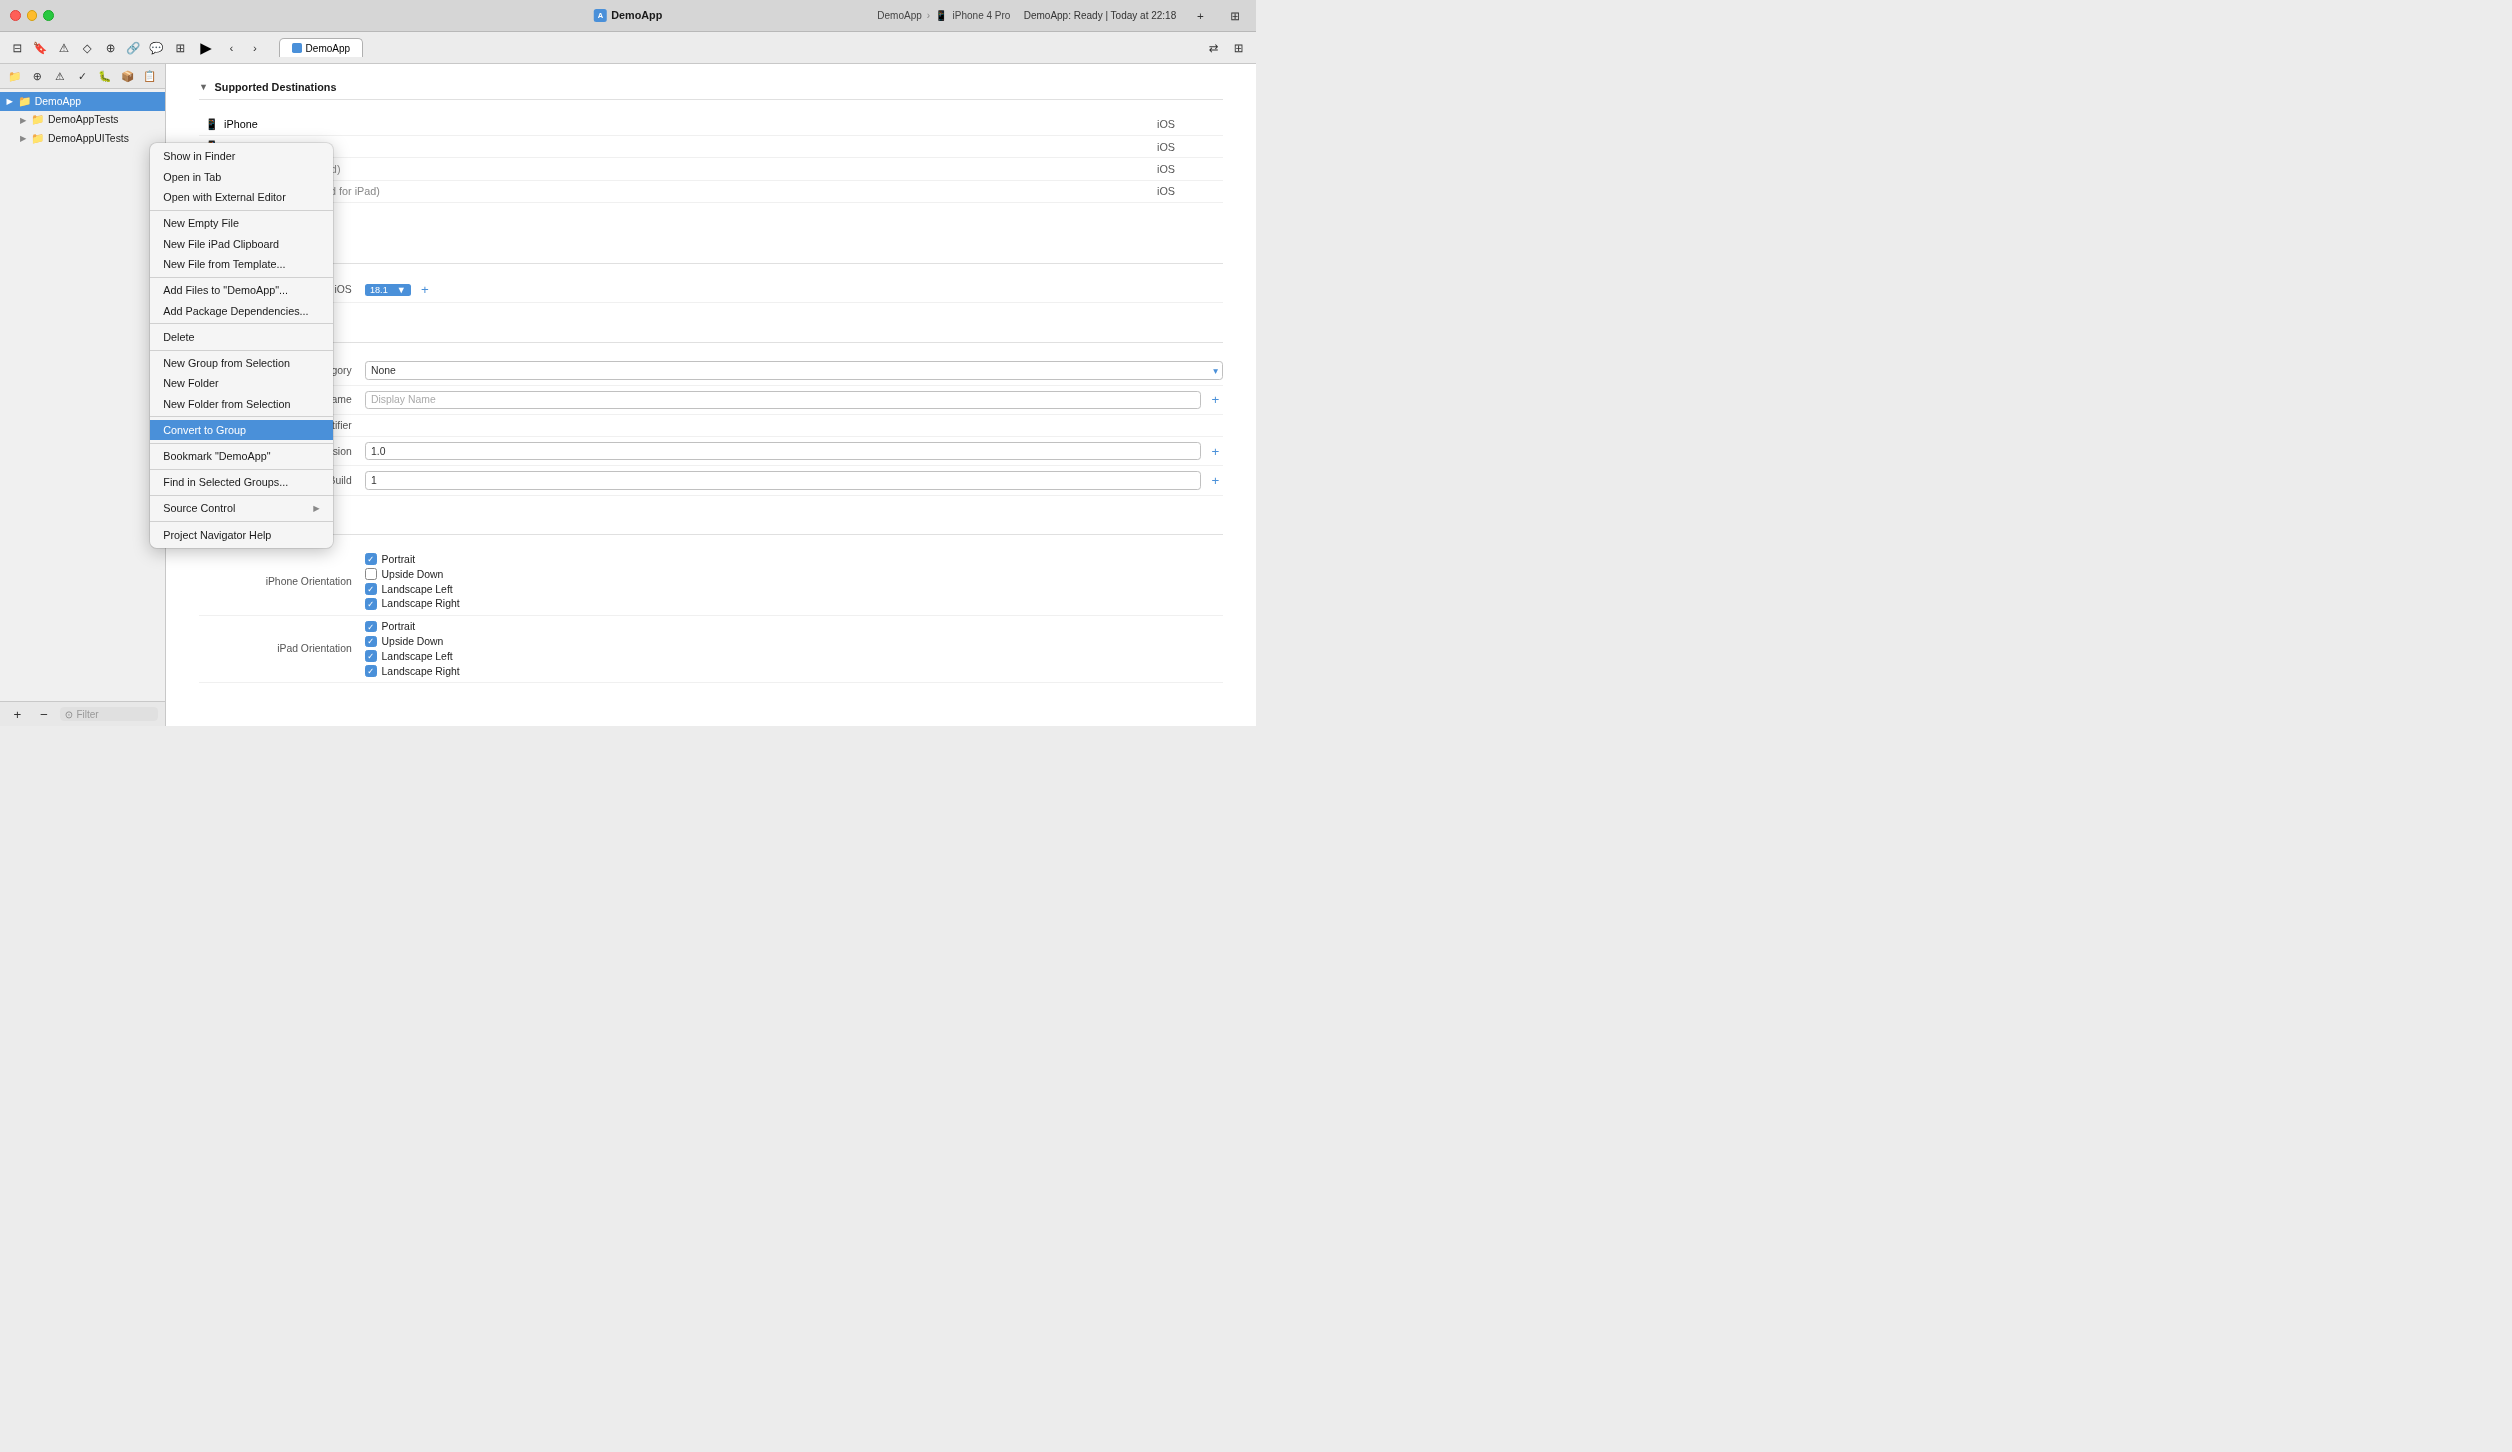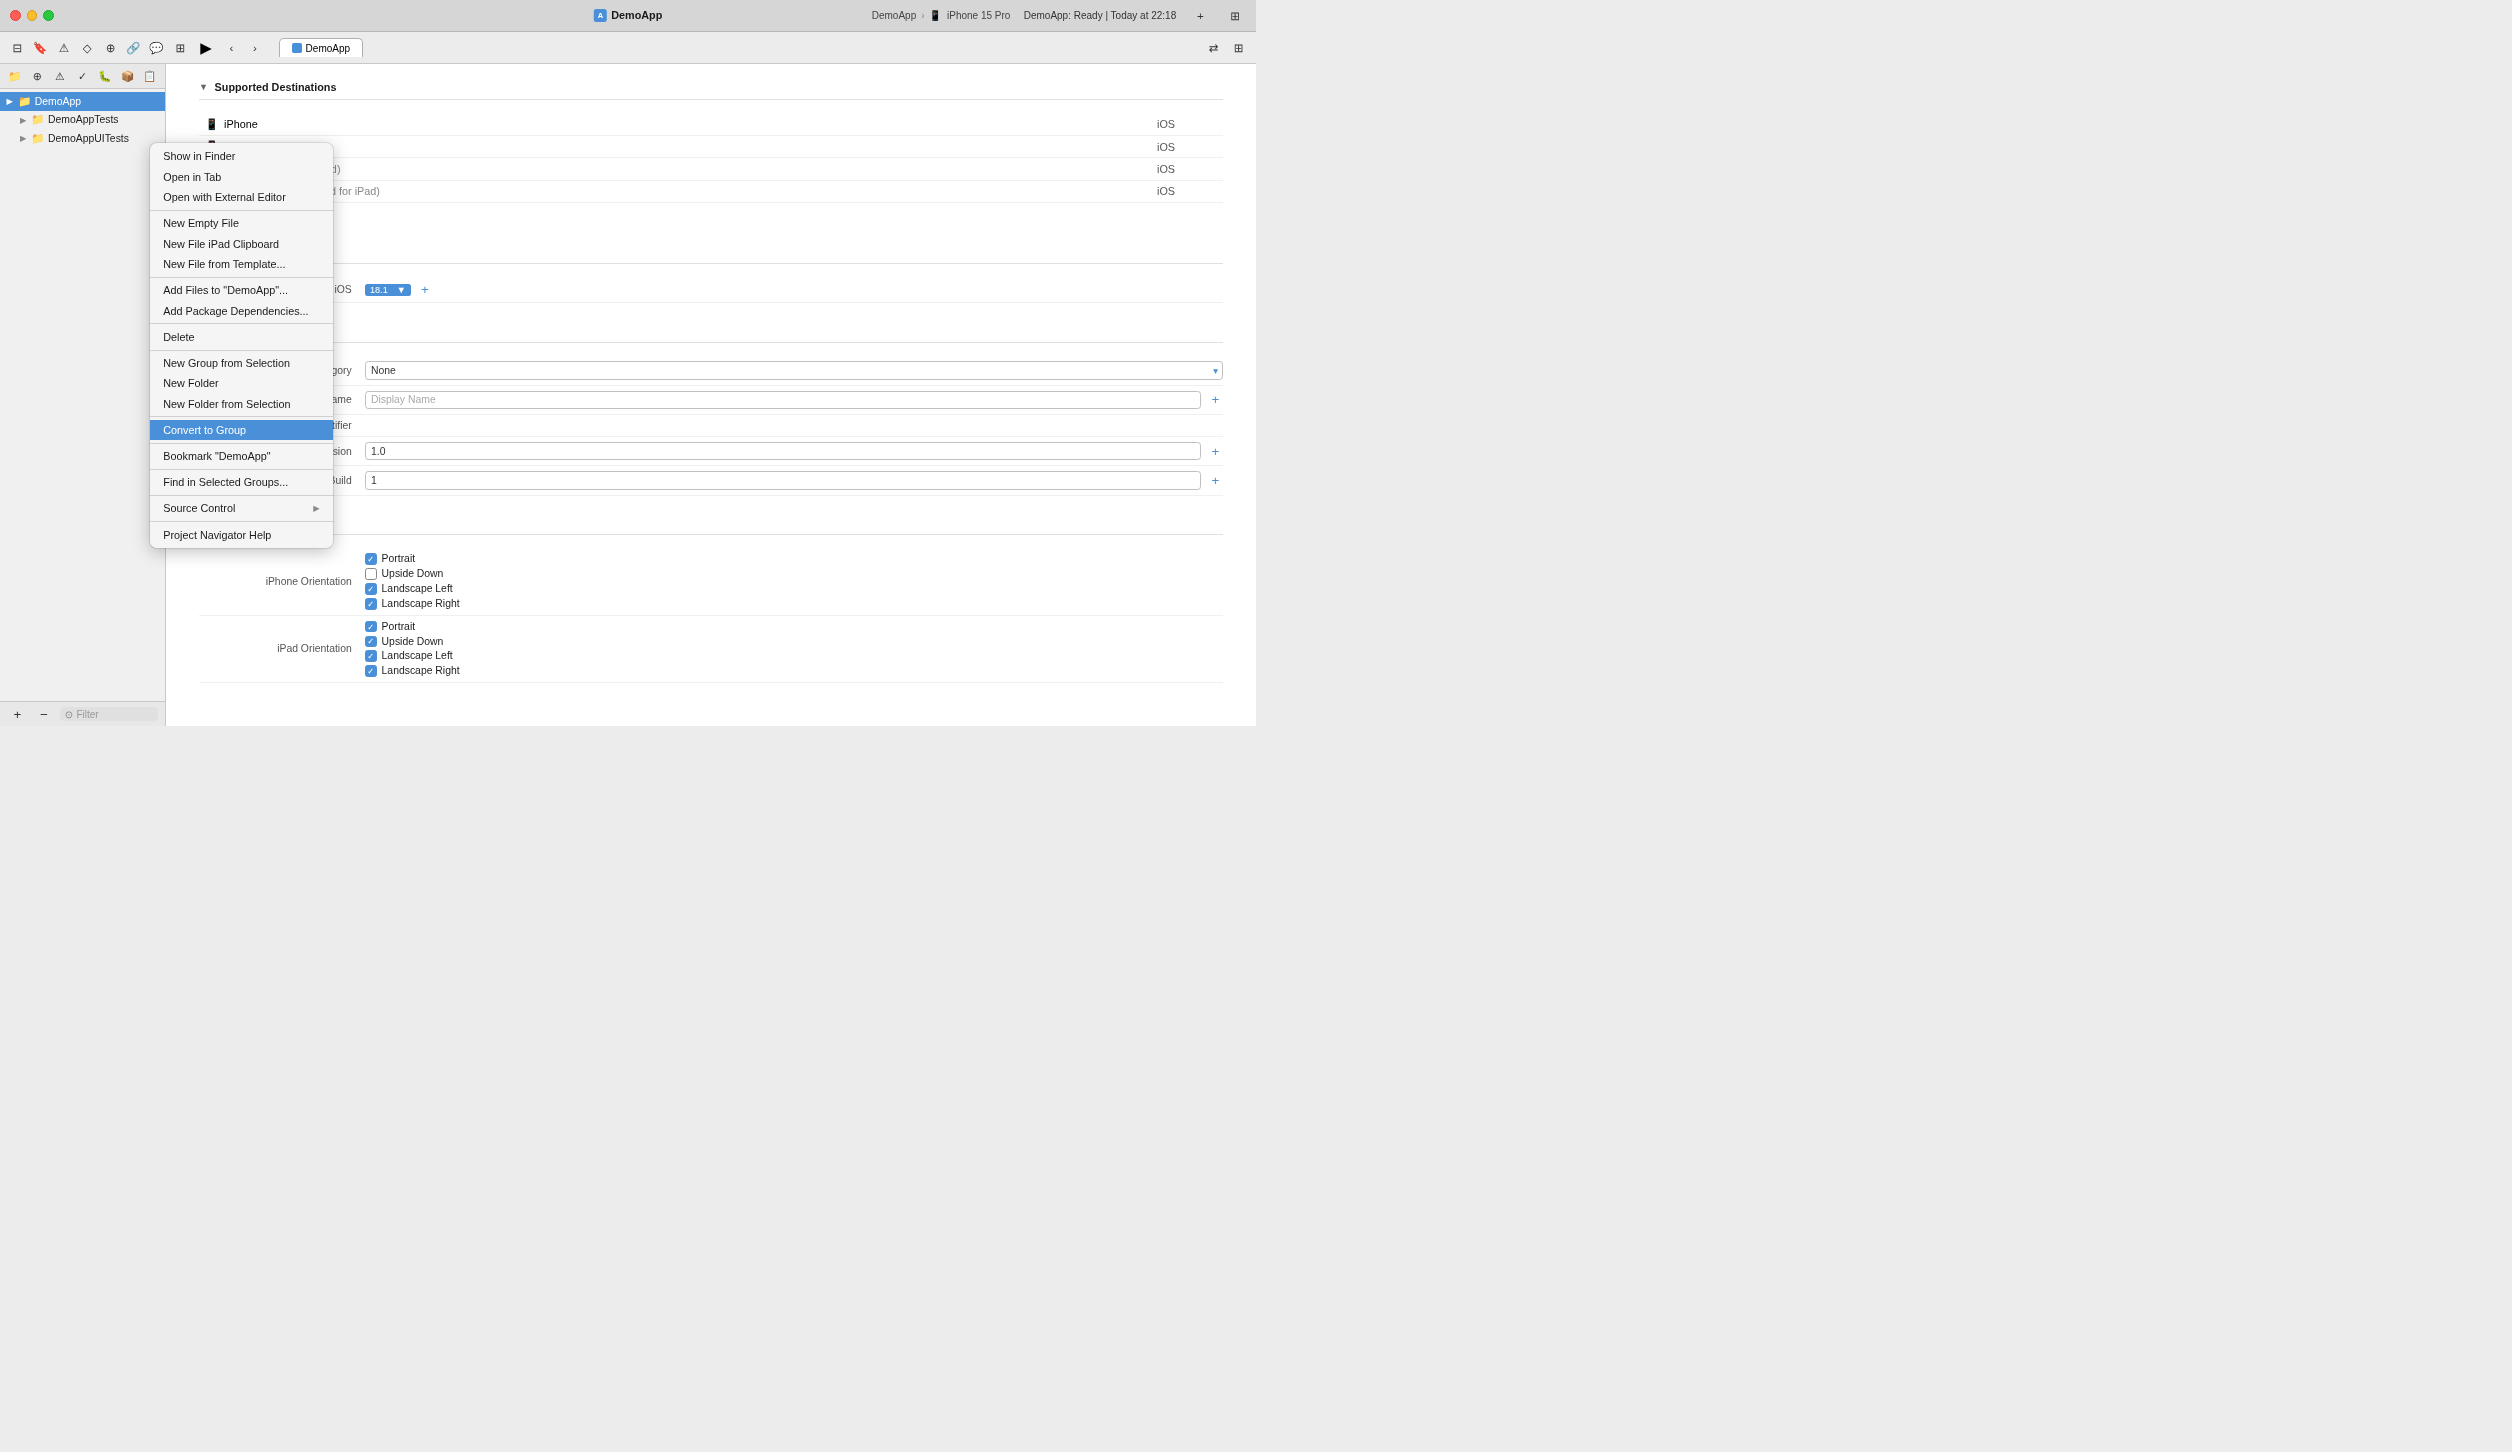--- a/index.html
+++ b/index.html
@@ -372,21 +372,21 @@
       display: flex; align-items: center; justify-content: center;
       color: #4a90d9; font-size: 13.3px; cursor: pointer;
     }
     .arrow-btn {
       color: #888; font-size: 10px; cursor: pointer;
     }
 
     
     .checkbox-group { display: flex; flex-direction: column; gap: 3.3px; }
     .checkbox-row {
-      display: flex; gap: 5px;
+      display: flex; align-items: center; gap: 5px;
       font-size: 10.4px; color: #222;
     }
     .cb {
       width: 11.6px; height: 11.6px;
       border: 0.8px solid #888;
       border-radius: 2.5px;
       background: white;
       display: flex; align-items: center; justify-content: center;
     }
     .cb.checked {
@@ -437,21 +437,21 @@
     <div class="app-title">
       <div class="app-title-icon">A</div>
       <span>DemoApp</span>
     </div>
   </div>
   <div class="titlebar-right">
     <div class="breadcrumb">
       <span>DemoApp</span>
       <span class="breadcrumb-sep">›</span>
       <span>📱</span>
-      <span>iPhone 15 Pro</span>
+      <span>iPhone 4 Pro</span>
     </div>
     <div class="status-text">
       <span>DemoApp: Ready | Today at 22:18</span>
     </div>
     <button class="icon-btn">+</button>
     <button class="icon-btn">⊞</button>
   </div>
 </div>
 
 <div class="toolbar">

